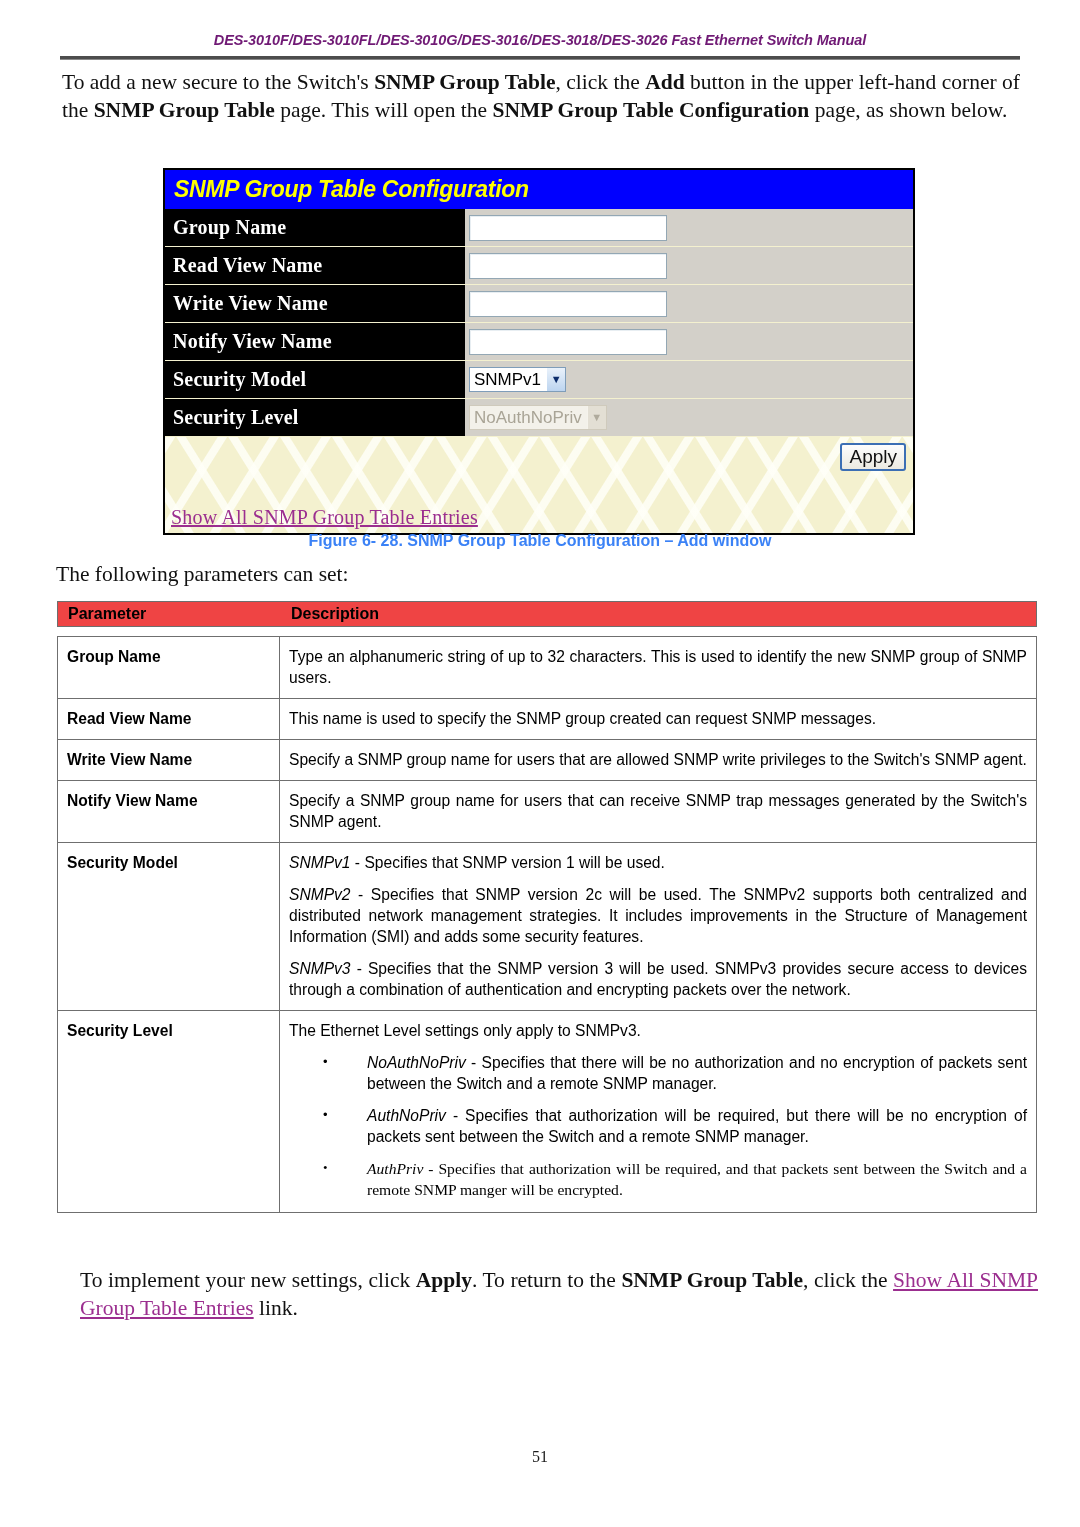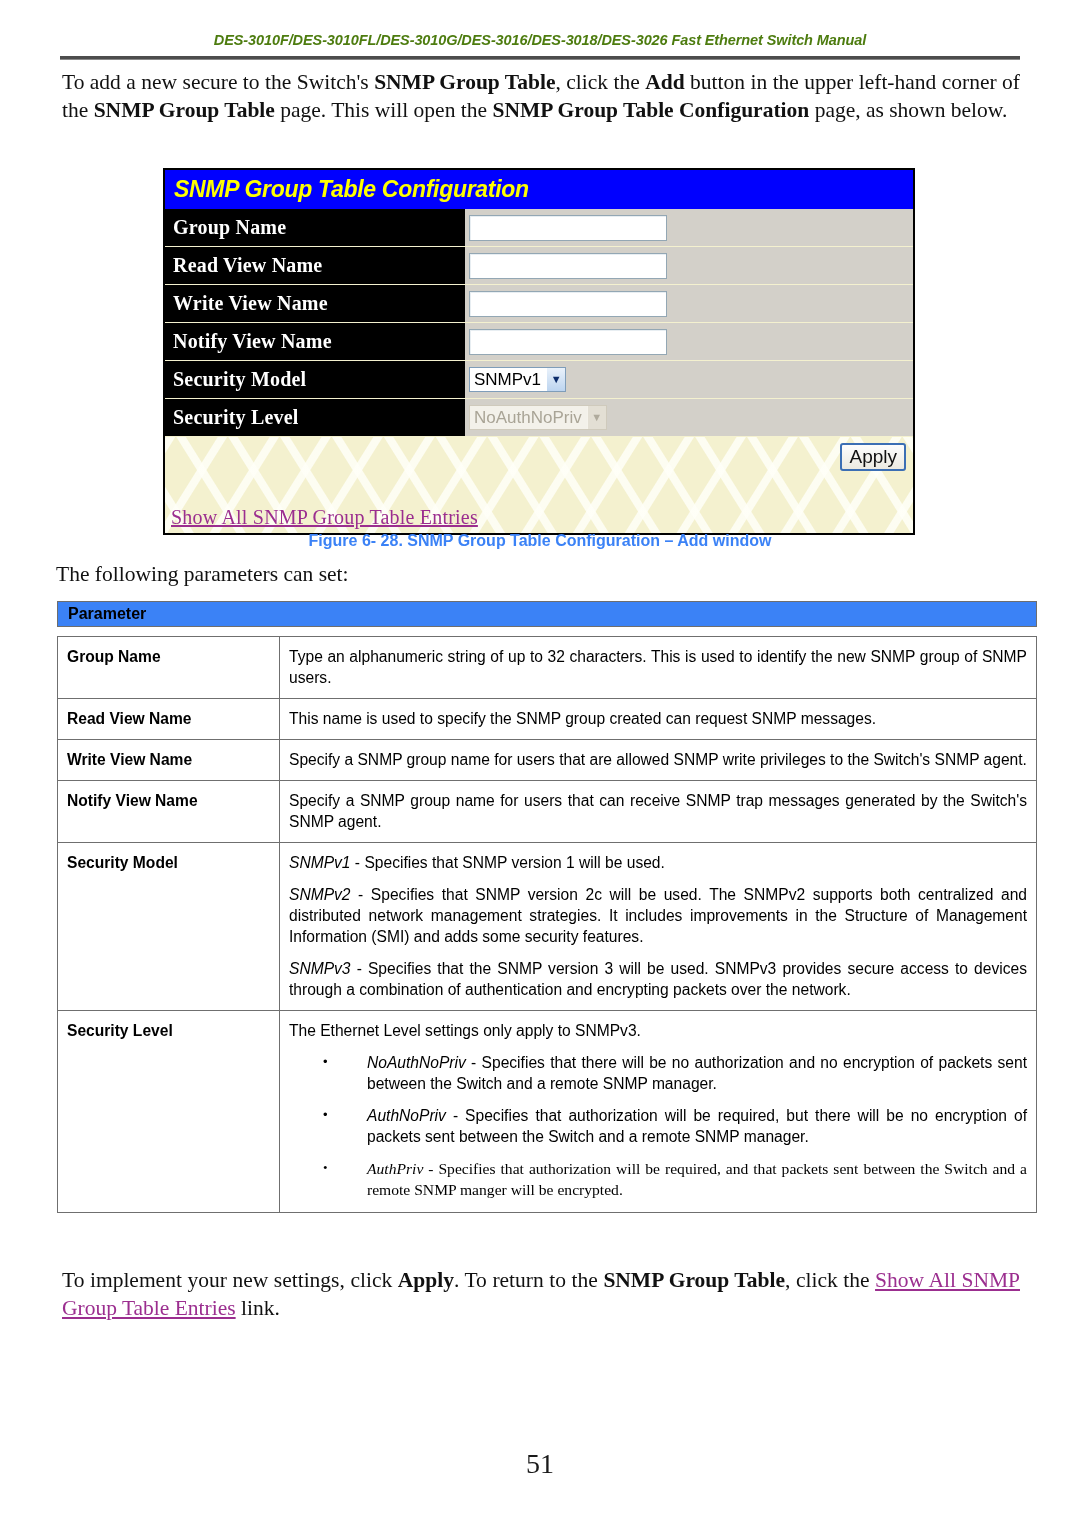--- a/index.html
+++ b/index.html
@@ -23,21 +23,21 @@
     top: 32px;
     width: 960px;
     text-align: center;
   }
   .page-header .hdr-text {
     font-family: "Liberation Sans", sans-serif;
     font-style: italic;
     font-weight: bold;
     font-size: 14.5px;
     letter-spacing: -0.1px;
-    color: #4d7c0f;
+    color: #701a75;
     display: block;
   }
   .hdr-rule {
     position: absolute;
     left: 60px;
     top: 56px;
     width: 960px;
     height: 3px;
     background: #4d4d4d;
     border-bottom: 1px solid #8a8a8a;
@@ -232,21 +232,21 @@
     text-align: left;
   }
 
   
   .param-head {
     position: absolute;
     left: 57px;
     top: 601px;
     width: 980px;
     height: 26px;
-    background: #3b82f6;
+    background: #ef4444;
     border: 1px solid #6e6e6e;
     box-sizing: border-box;
     display: flex;
     align-items: center;
     font-family: "Liberation Sans", sans-serif;
     font-weight: bold;
     font-size: 16px;
   }
   .param-head .ph-param { width: 225px; padding-left: 10px; box-sizing: border-box; }
   .param-head .ph-desc { flex: 1; padding-left: 8px; box-sizing: border-box; }
@@ -297,38 +297,38 @@
   .bullets li::before {
     content: "\2022";
     position: absolute;
     left: 34px;
     top: -1px;
     font-size: 13px;
   }
 
   
   #closing-para {
-    left: 62px;
+    left: 80px;
     top: 1266px;
     width: 958px;
   }
   .mlink {
     color: #9b2e8f;
     text-decoration: underline;
   }
 
   
   .page-num {
     position: absolute;
     left: 0;
     top: 1448px;
     width: 1080px;
     text-align: center;
     font-family: "Liberation Serif", serif;
-    font-size: 28px;
+    font-size: 16px;
     color: #1a1a1a;
   }
 </style>
 </head>
 <body>
 
 <div class="page-header">
   <span class="hdr-text">DES-3010F/DES-3010FL/DES-3010G/DES-3016/DES-3018/DES-3026 Fast Ethernet Switch Manual</span>
 </div>
 <div class="hdr-rule"></div>
@@ -401,20 +401,21 @@
   </div>
 
 </div>
 
 <div class="fig-caption">Figure 6- 28. SNMP Group Table Configuration – Add window</div>
 
 <div class="para" id="follow-para">The following parameters can set:</div>
 
 <div class="param-head">
   <div class="ph-param">Parameter</div>
+  <div class="ph-desc">Description</div>
 </div>
 
 <table class="param-table">
   <tbody>
     <tr>
       <td class="p-name">Group Name</td>
       <td class="p-desc">
         <p>Type an alphanumeric string of up to 32 characters. This is used to identify the new SNMP group of SNMP users.</p>
       </td>
     </tr>

